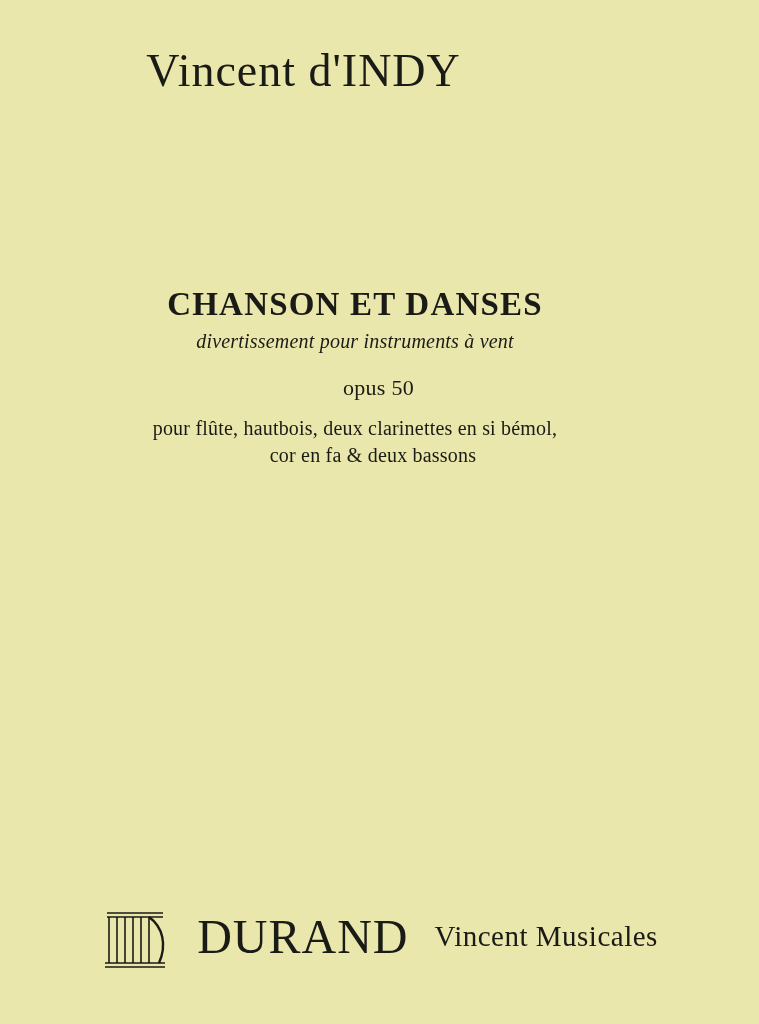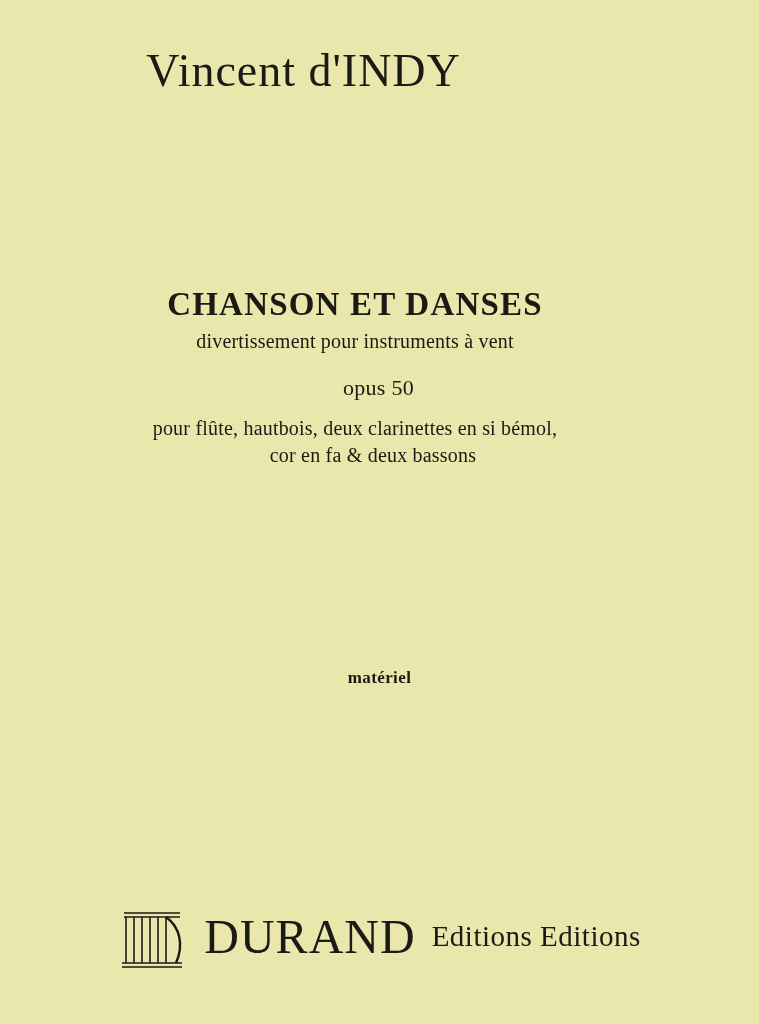--- a/index.html
+++ b/index.html
@@ -48,20 +48,21 @@
     font-size: 33px;
     font-weight: 700;
     letter-spacing: 1.2px;
     line-height: 1.1;
   }
   .subtitle {
     font-size: 20px;
     font-weight: 400;
     margin-top: 8px;
     letter-spacing: 0.2px;
+    font-style: italic;
   }
   .opus {
     font-size: 22px;
     font-weight: 400;
     margin-top: 22px;
     letter-spacing: 0.3px;
     margin-left: 47px;
   }
   .instrumentation {
     font-size: 20px;
@@ -89,21 +90,21 @@
 
   
   .publisher {
     position: absolute;
     top: 905px;
     left: 0;
     width: 759px;
     display: flex;
     align-items: center;
     justify-content: center;
-    gap: 14px;
+    gap: 24px;
   }
   .publisher-logo {
     width: 72px;
     height: 68px;
     display: block;
   }
   .publisher-name {
     font-size: 48px;
     letter-spacing: 1px;
     font-weight: 400;
@@ -129,37 +130,36 @@
   <div class="title-block">
     <div class="work-title">CHANSON ET DANSES</div>
     <div class="subtitle">divertissement pour instruments à vent</div>
     <div class="opus">opus 50</div>
     <div class="instrumentation">
       <span>pour flûte, hautbois, deux clarinettes en si bémol,</span>
       <span class="line2">cor en fa &amp; deux bassons</span>
     </div>
   </div>
 
-  <div class="edition-type">matériel</div>
 
   <div class="publisher">
     <span class="publisher-logo-wrap">
       <svg class="publisher-logo" viewBox="0 0 72 68" xmlns="http://www.w3.org/2000/svg">
         <g fill="none" stroke="#1a1a16" stroke-width="1.6">
           <path d="M6 8 H62"></path>
           <path d="M6 12 H62"></path>
           <path d="M8 12 V58"></path>
           <path d="M16 12 V58"></path>
           <path d="M24 12 V58"></path>
           <path d="M32 12 V58"></path>
           <path d="M40 12 V58"></path>
           <path d="M48 12 V58"></path>
           <path d="M4 58 H64"></path>
           <path d="M4 62 H64"></path>
           <path d="M48 12 C 62 22, 66 40, 58 58" stroke-width="2.4"></path>
         </g>
       </svg>
     </span>
     <span class="publisher-name">DURAND</span>
-    <span class="publisher-tag">Editions Editions</span>
+    <span class="publisher-tag">Vincent Musicales</span>
   </div>
 
 </div>
 
 </body></html>

